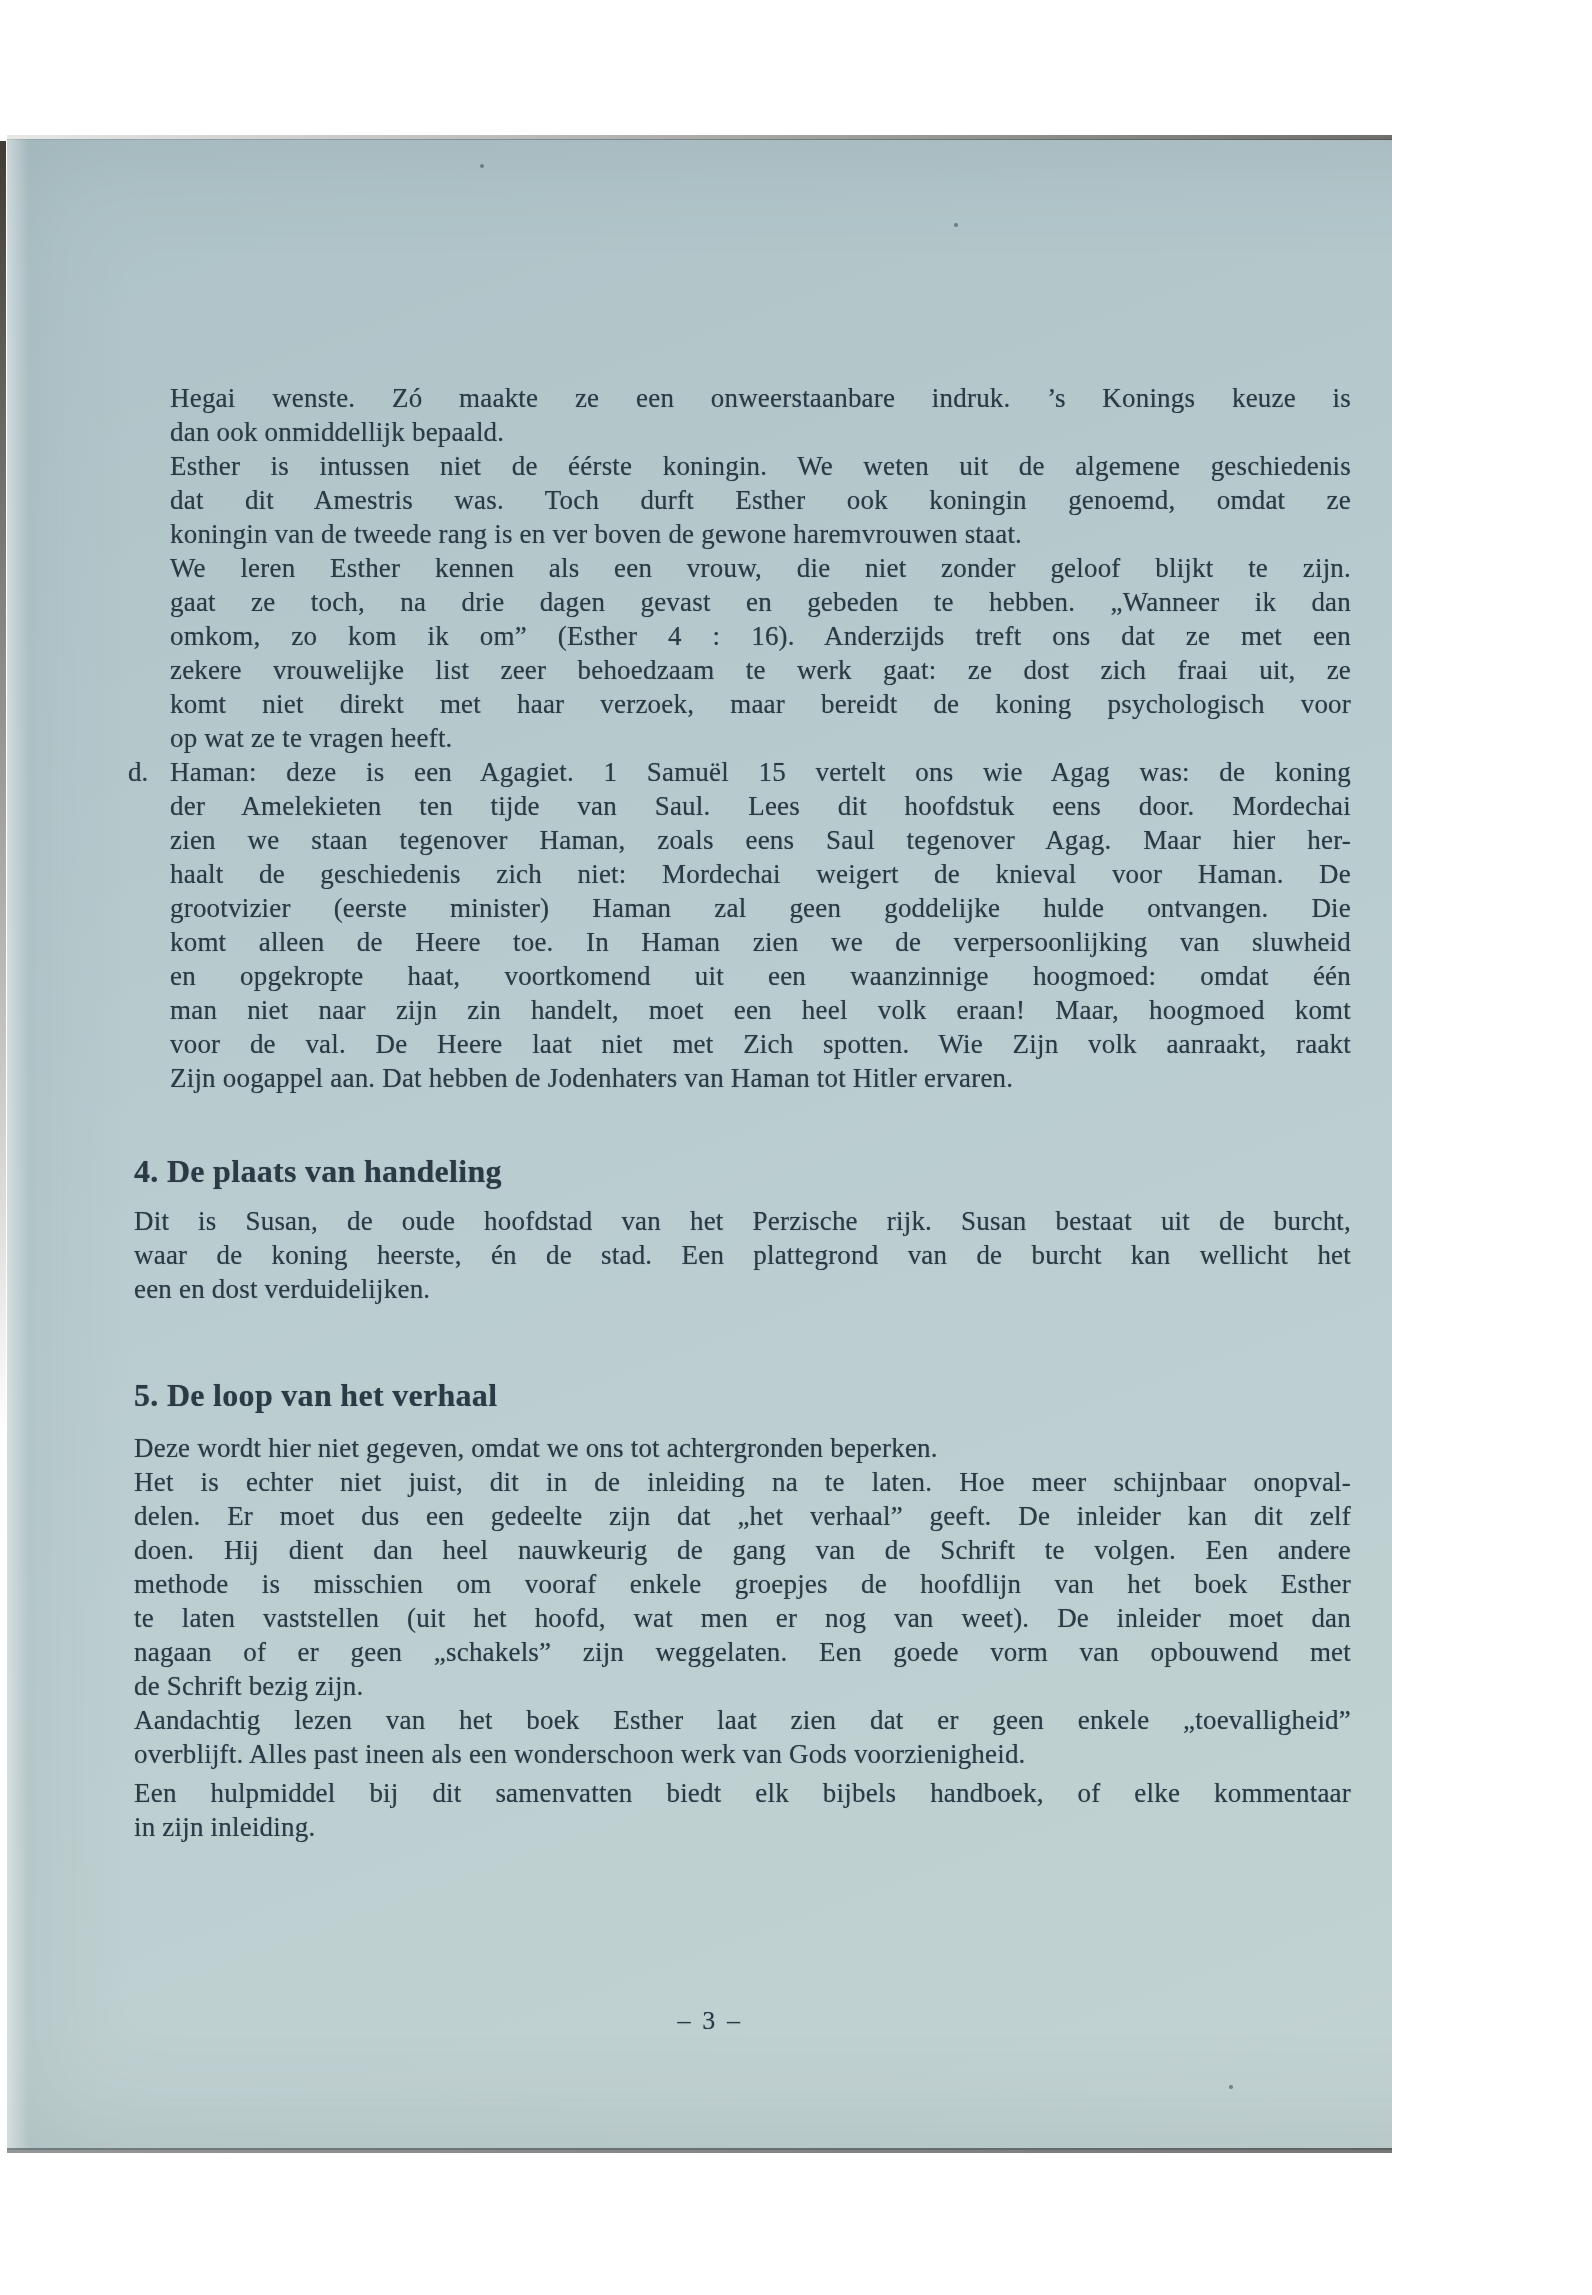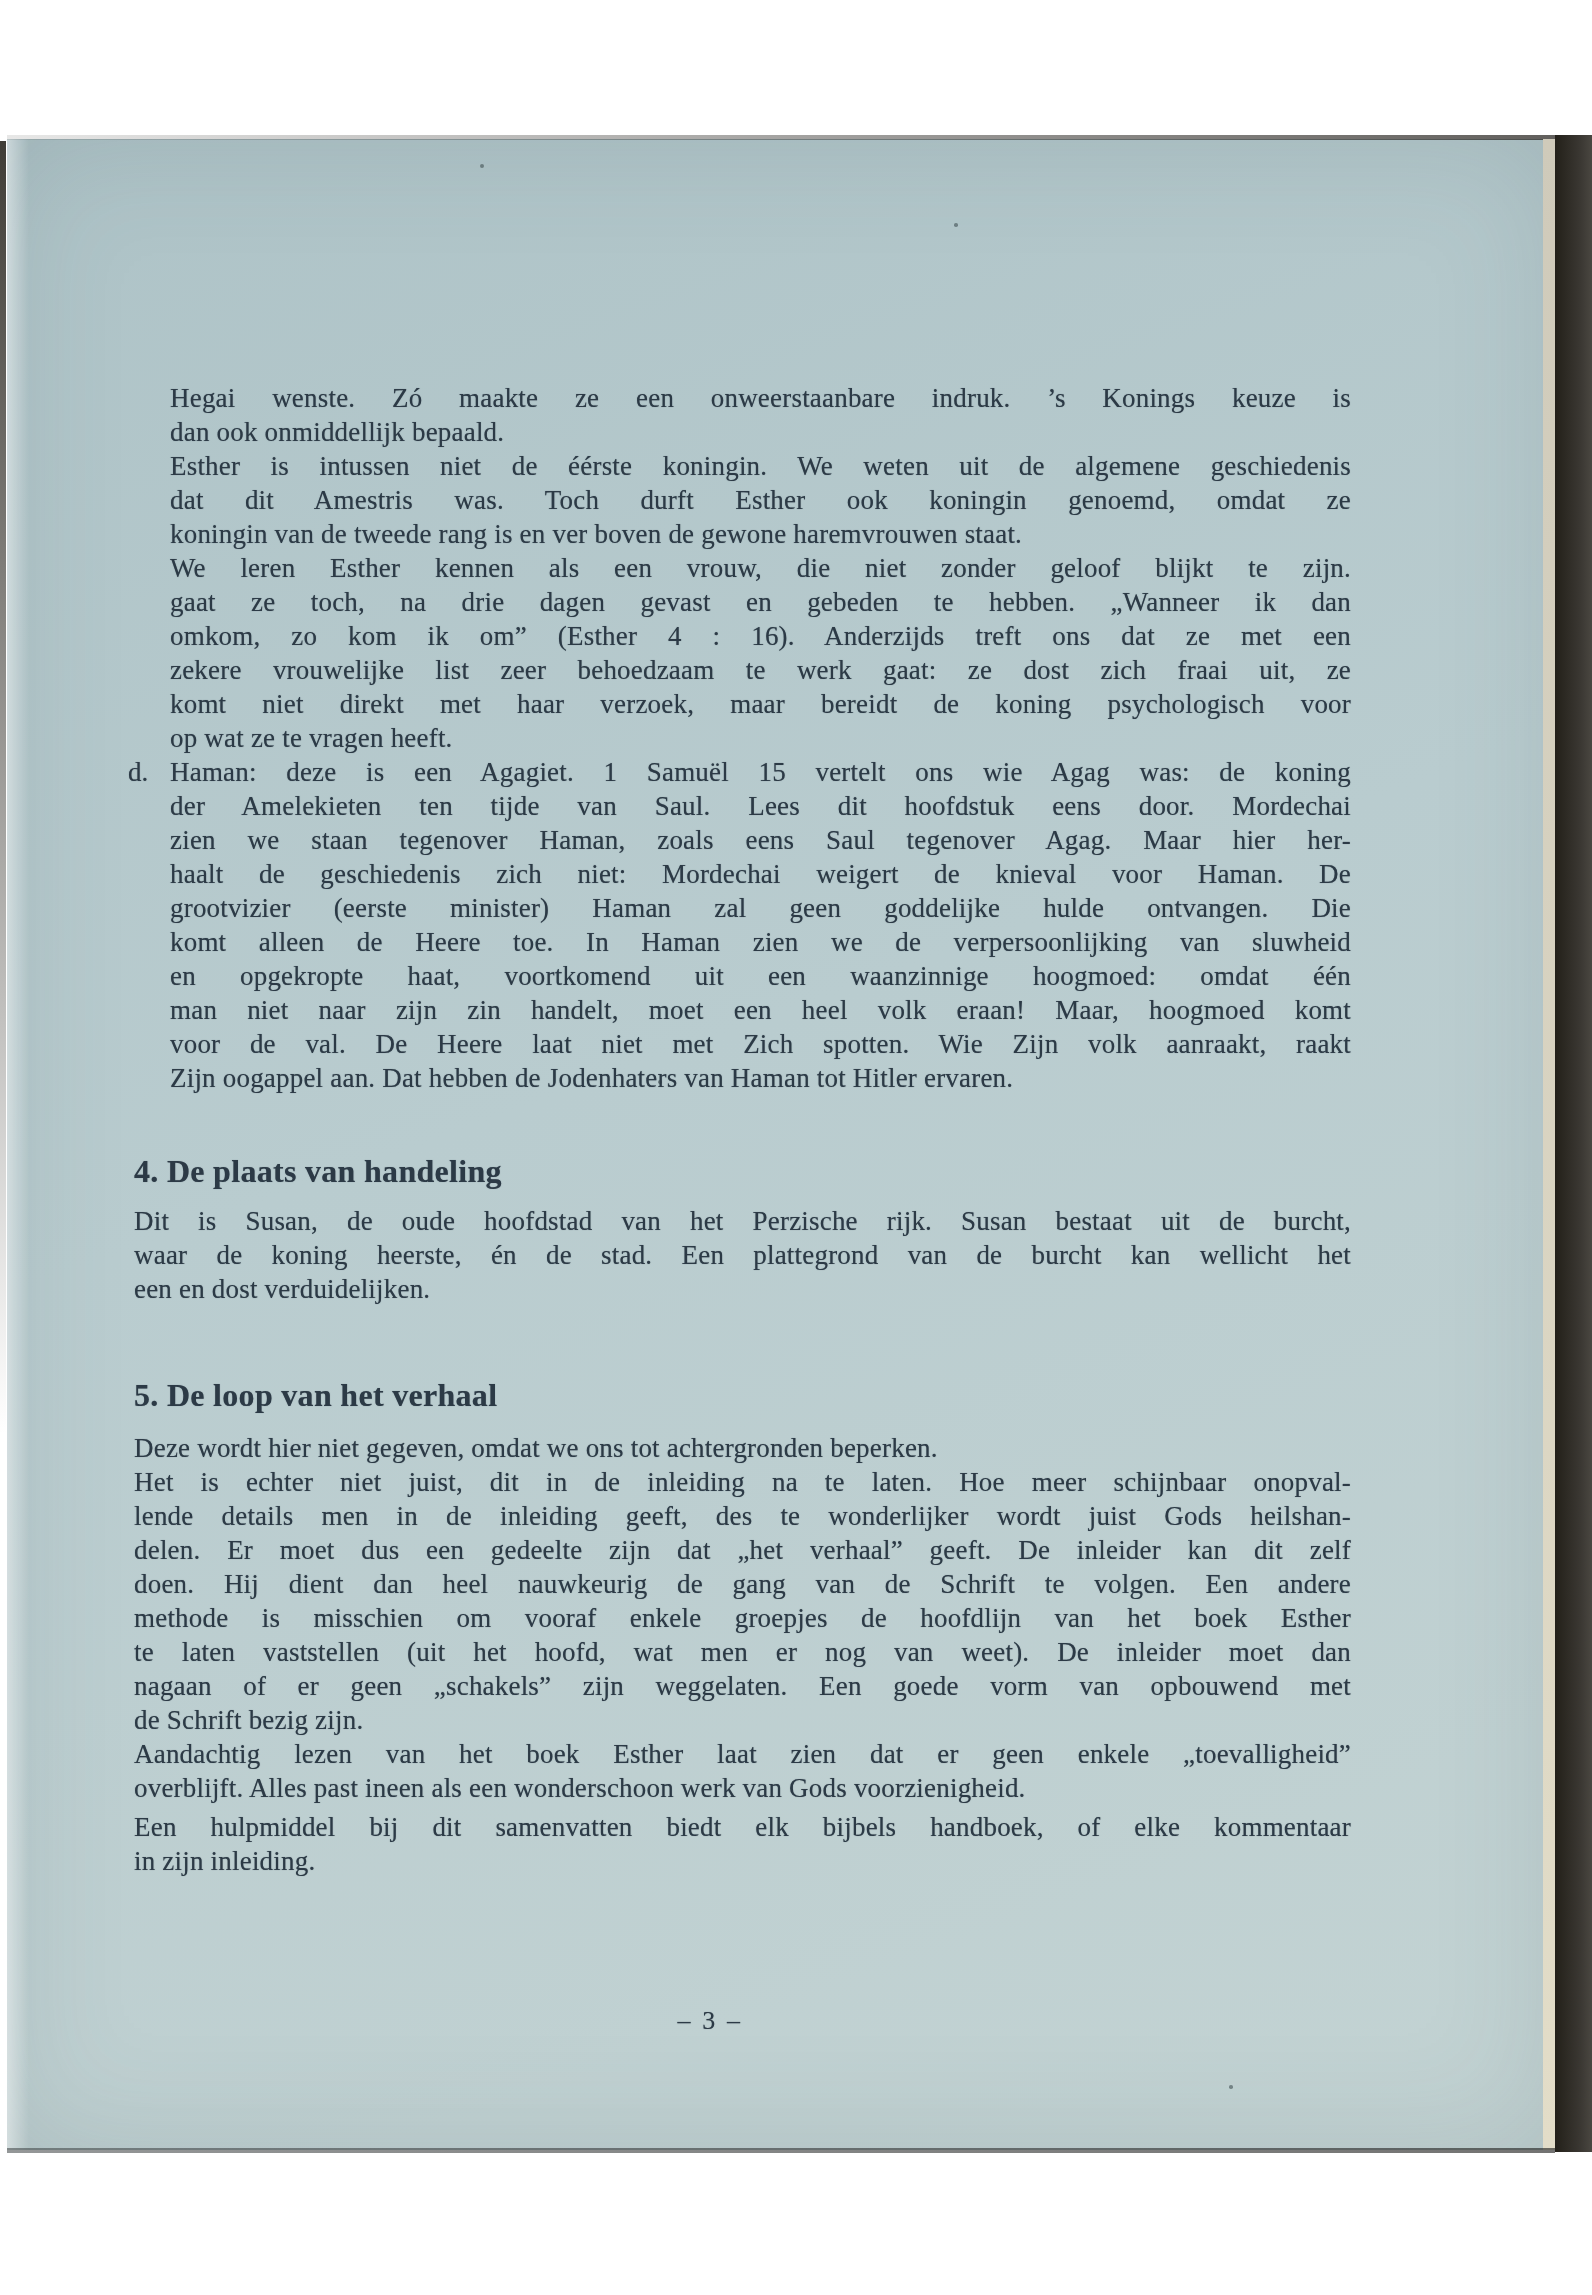--- a/index.html
+++ b/index.html
@@ -1,16 +1,16 @@
 <!DOCTYPE html>
 <html style="font-size:14px"><head>
 <meta charset="utf-8">
 <style>
   html,body{margin:0;padding:0;background:#ffffff;}
-  .canvas{position:relative;width:1592px;height:2295px;background:#ffffff;overflow:hidden;
+  .canvas{position:relative;width:1392px;height:2295px;background:#ffffff;overflow:hidden;
           font-family:"Liberation Serif","DejaVu Serif",serif;color:#2c3a46;}
   .paper{position:absolute;left:7px;top:139px;width:1546px;height:2011px;
          background:linear-gradient(160deg,#aec3c7 0%,#b9cccf 45%,#c3d3d3 100%);
          box-shadow:inset 0 0 121px rgba(70,90,95,0.16);}
   .paper-left-light{position:absolute;left:7px;top:139px;width:22.4px;height:2011px;
          background:linear-gradient(to right,rgba(255,255,255,0.45),rgba(255,255,255,0));}
   .edge-top{position:absolute;left:7px;top:135px;width:1548px;height:5.2px;
          background:linear-gradient(to right,rgba(60,60,55,0.12),rgba(45,42,38,0.75));}
   .edge-bottom{position:absolute;left:7px;top:2148px;width:1548px;height:5.2px;
          background:linear-gradient(to right,rgba(60,65,66,0.55),rgba(40,40,38,0.65));}
@@ -98,21 +98,20 @@
   </div>
 
   <div class="heading" style="left:134px;top:1378px;width:1217px;">5. De loop van het verhaal</div>
 
   <div class="textcol" style="left:134px;top:1431px;width:1217px;">
     <div class="para">
         <div class="line last">Deze wordt hier niet gegeven, omdat we ons tot achtergronden beperken.</div>
       </div>
     <div class="para">
         <div class="line">Het is echter niet juist, dit in de inleiding na te laten. Hoe meer schijnbaar onopval-</div>
-        <div class="line">lende details men in de inleiding geeft, des te wonderlijker wordt juist Gods heilshan-</div>
         <div class="line">delen. Er moet dus een gedeelte zijn dat „het verhaal” geeft. De inleider kan dit zelf</div>
         <div class="line">doen. Hij dient dan heel nauwkeurig de gang van de Schrift te volgen. Een andere</div>
         <div class="line">methode is misschien om vooraf enkele groepjes de hoofdlijn van het boek Esther</div>
         <div class="line">te laten vaststellen (uit het hoofd, wat men er nog van weet). De inleider moet dan</div>
         <div class="line">nagaan of er geen „schakels” zijn weggelaten. Een goede vorm van opbouwend met</div>
         <div class="line last">de Schrift bezig zijn.</div>
       </div>
     <div class="para">
         <div class="line">Aandachtig lezen van het boek Esther laat zien dat er geen enkele „toevalligheid”</div>
         <div class="line last">overblijft. Alles past ineen als een wonderschoon werk van Gods voorzienigheid.</div>

